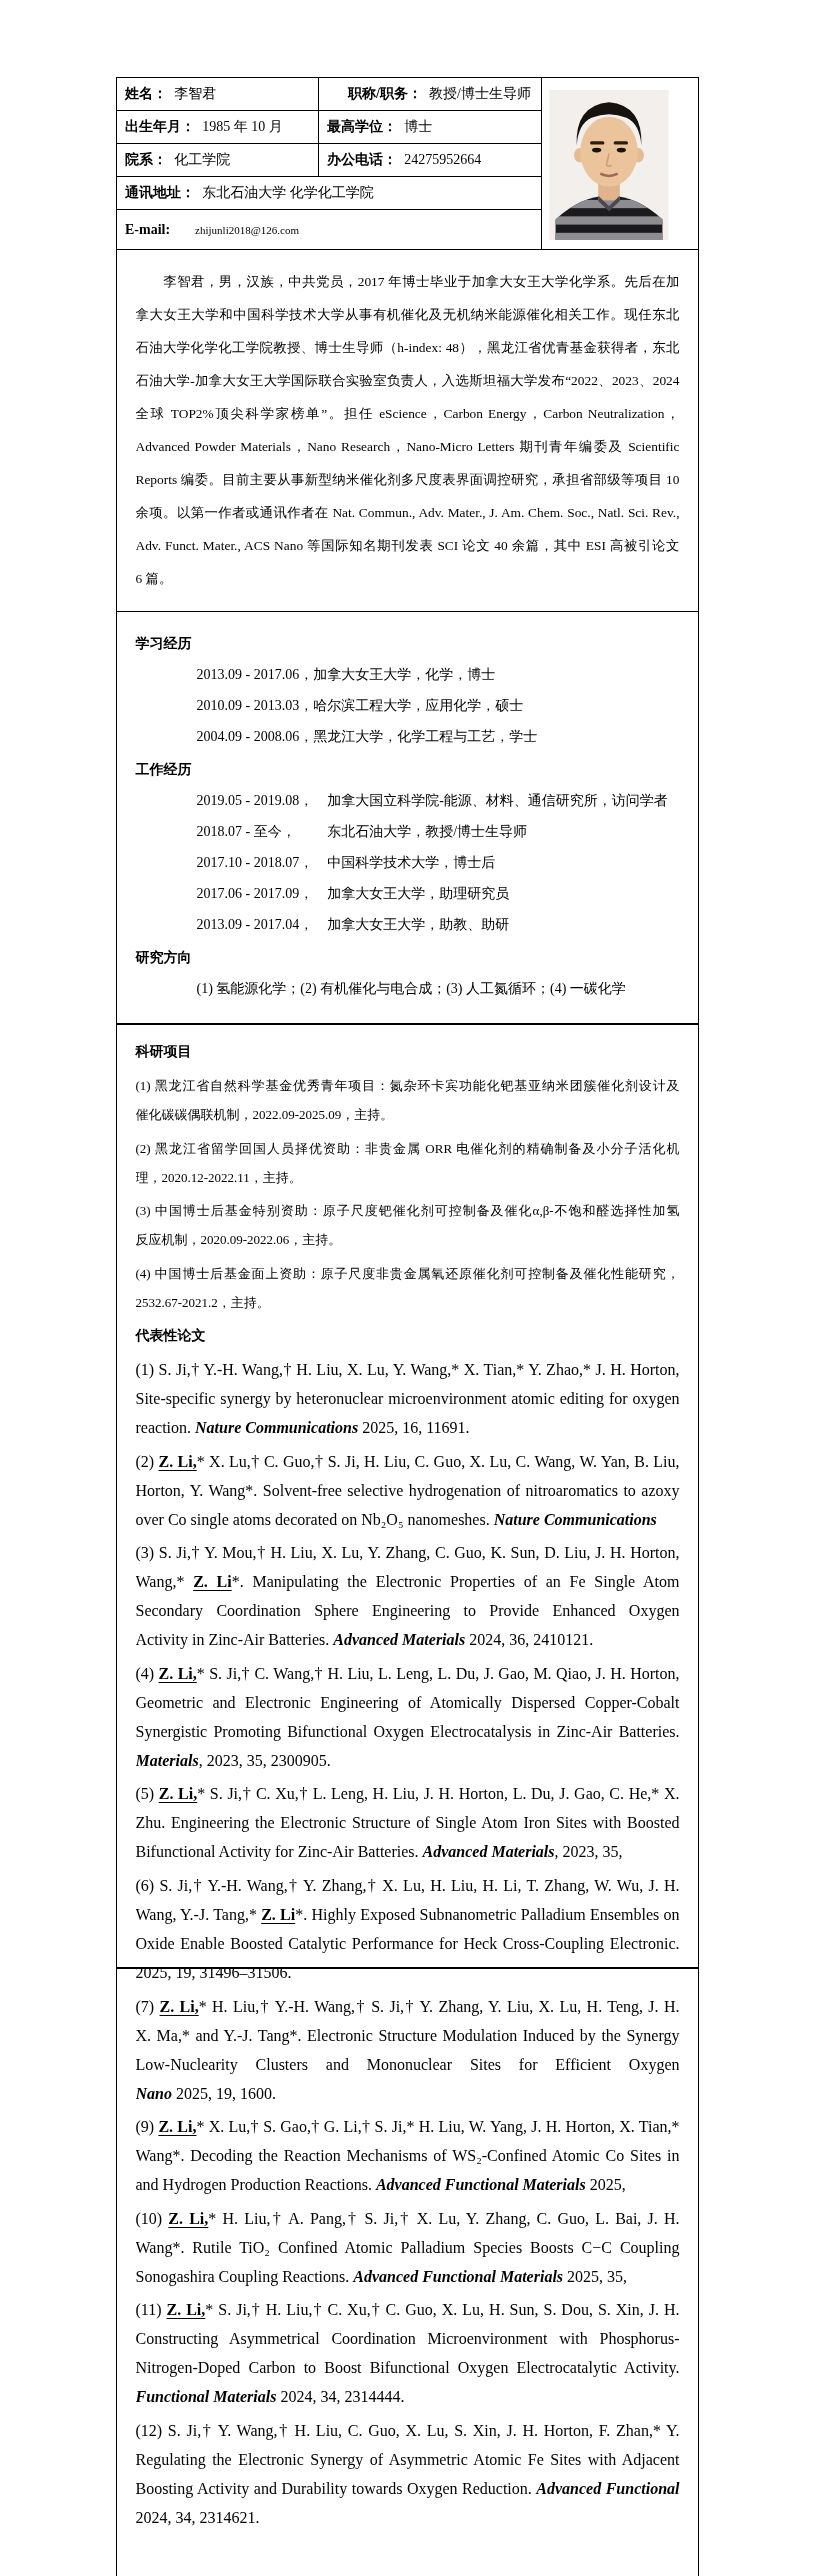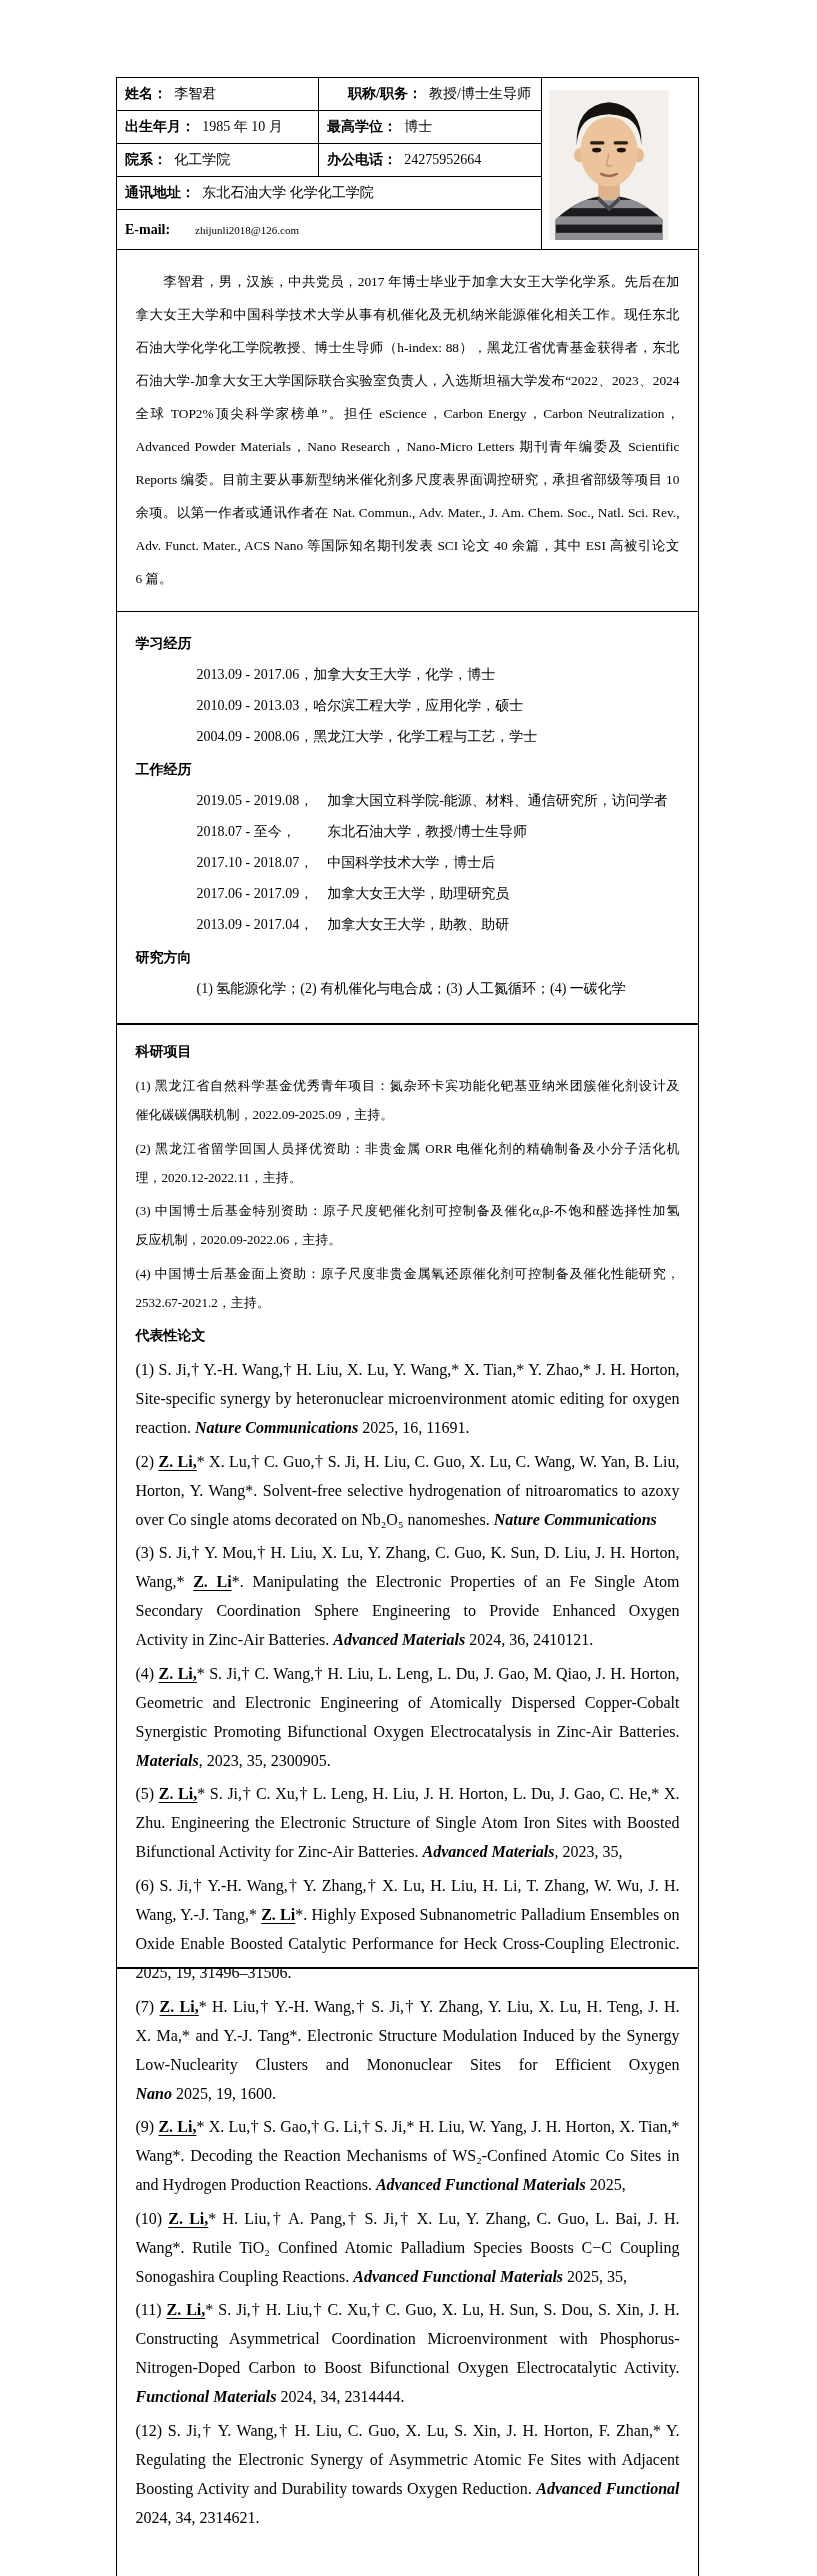--- a/index.html
+++ b/index.html
@@ -98,21 +98,21 @@
   <rect x="125" y="100" width="28" height="6" rx="3" fill="#2a1d12"></rect>
   <ellipse cx="92" cy="117" rx="9" ry="4.5" fill="#1a120c"></ellipse>
   <ellipse cx="140" cy="117" rx="9" ry="4.5" fill="#1a120c"></ellipse>
   <path d="M116,124 L111,146 Q116,151 121,146" fill="none" stroke="#cf9d72" stroke-width="3"></path>
   <path d="M99,163 Q116,172 133,163" fill="none" stroke="#a3675a" stroke-width="5"></path>
 </svg>
 
 <div id="intro" class="sect" style="top:251px;padding-top:14.4px;">
     <div class="ln cn">　　李智君，男，汉族，中共党员，2017 年博士毕业于加拿大女王大学化学系。先后在加</div>
     <div class="ln cn">拿大女王大学和中国科学技术大学从事有机催化及无机纳米能源催化相关工作。现任东北</div>
-    <div class="ln cn">石油大学化学化工学院教授、博士生导师（h-index: 88），黑龙江省优青基金获得者，东北</div>
+    <div class="ln cn">石油大学化学化工学院教授、博士生导师（h-index: 48），黑龙江省优青基金获得者，东北</div>
     <div class="ln cn">石油大学-加拿大女王大学国际联合实验室负责人，入选斯坦福大学发布“2022、2023、2024</div>
     <div class="ln cn">全球 TOP2%顶尖科学家榜单”。担任 eScience，Carbon Energy，Carbon Neutralization，</div>
     <div class="ln cn">Advanced Powder Materials，Nano Research，Nano-Micro Letters 期刊青年编委及 Scientific</div>
     <div class="ln cn">Reports 编委。目前主要从事新型纳米催化剂多尺度表界面调控研究，承担省部级等项目 10</div>
     <div class="ln cn">余项。以第一作者或通讯作者在 Nat. Commun., Adv. Mater., J. Am. Chem. Soc., Natl. Sci. Rev.,</div>
     <div class="ln cn">Adv. Funct. Mater., ACS Nano 等国际知名期刊发表 SCI 论文 40 余篇，其中 ESI 高被引论文</div>
     <div class="ln cn last">6 篇。</div>
   </div>
 
 <div class="hline" style="left:116px;top:611px;width:583px;"></div>

